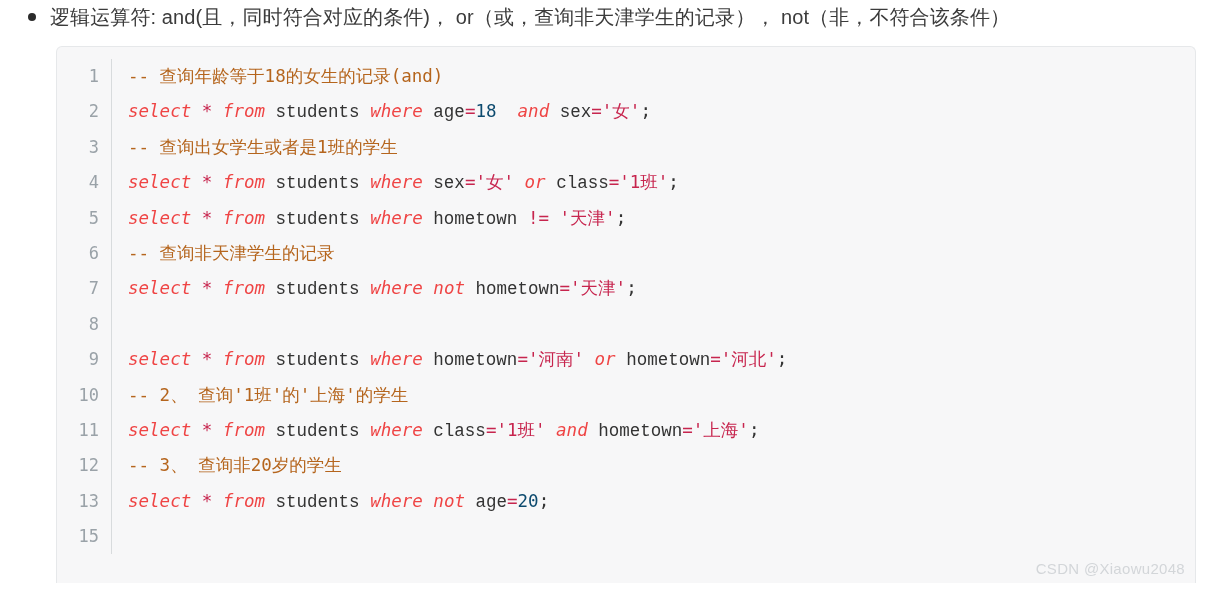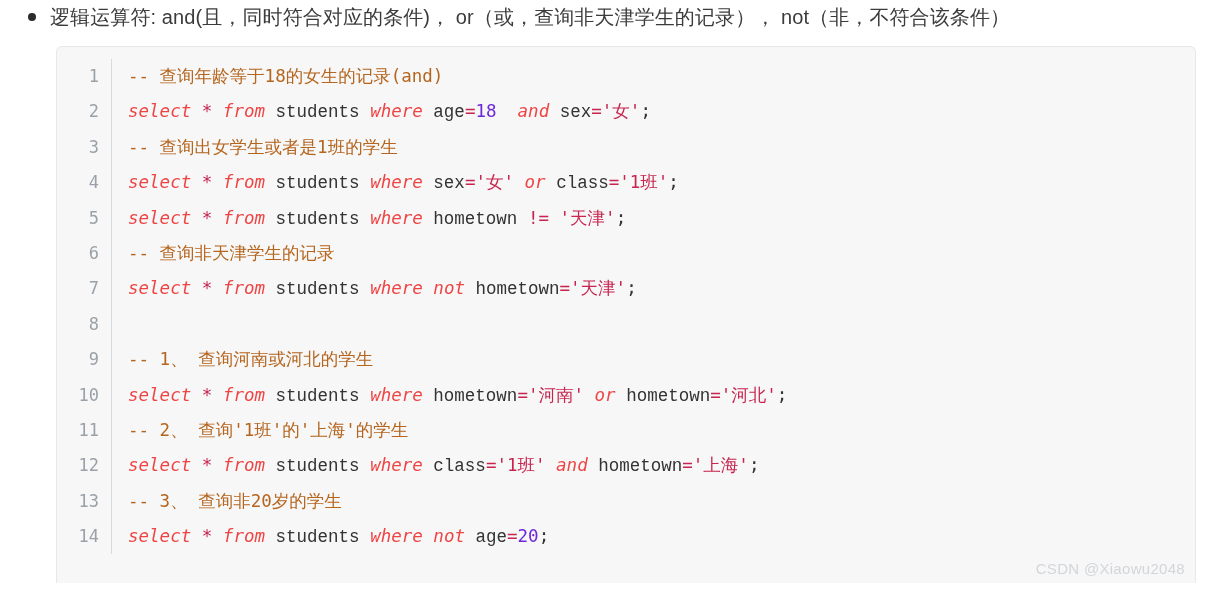--- a/index.html
+++ b/index.html
@@ -83,21 +83,21 @@
     line-height: 35.4px;
     height: 35.4px;
     white-space: pre;
     color: #333333;
   }
 
   
   .k  { color: #ef4444; font-style: italic; }   
   .op { color: #c7254e; }   
   .s  { color: #c7254e; }   
-  .n  { color: #6d28d9; }   
+  .n  { color: #0c4a6e; }   
   .c  { color: #b5651d; }   
   .id { color: #333333; font-family: Liberation Mono, monospace; }   
 
   
   .watermark {
     position: absolute;
     right: 10px;
     bottom: 6px;
     font-size: 15px;
     color: #d3d6d9;
@@ -125,33 +125,32 @@
       <div>4</div>
       <div>5</div>
       <div>6</div>
       <div>7</div>
       <div>8</div>
       <div>9</div>
       <div>10</div>
       <div>11</div>
       <div>12</div>
       <div>13</div>
-      <div>14</div>
+      <div>15</div>
     </div>
 
     <div class="code-lines">
       <div class="ln"><span class="c">-- 查询年龄等于18的女生的记录(and)</span></div>
       <div class="ln"><span class="k">select</span> <span class="op">*</span> <span class="k">from</span> <span class="id">students</span> <span class="k">where</span> <span class="id">age</span><span class="op">=</span><span class="n">18</span>  <span class="k">and</span> <span class="id">sex</span><span class="op">=</span><span class="s">'女'</span>;</div>
       <div class="ln"><span class="c">-- 查询出女学生或者是1班的学生</span></div>
       <div class="ln"><span class="k">select</span> <span class="op">*</span> <span class="k">from</span> <span class="id">students</span> <span class="k">where</span> <span class="id">sex</span><span class="op">=</span><span class="s">'女'</span> <span class="k">or</span> <span class="id">class</span><span class="op">=</span><span class="s">'1班'</span>;</div>
       <div class="ln"><span class="k">select</span> <span class="op">*</span> <span class="k">from</span> <span class="id">students</span> <span class="k">where</span> <span class="id">hometown</span> <span class="op">!=</span> <span class="s">'天津'</span>;</div>
       <div class="ln"><span class="c">-- 查询非天津学生的记录</span></div>
       <div class="ln"><span class="k">select</span> <span class="op">*</span> <span class="k">from</span> <span class="id">students</span> <span class="k">where</span> <span class="k">not</span> <span class="id">hometown</span><span class="op">=</span><span class="s">'天津'</span>;</div>
       <div class="ln"></div>
-      <div class="ln"><span class="c">-- 1、 查询河南或河北的学生</span></div>
       <div class="ln"><span class="k">select</span> <span class="op">*</span> <span class="k">from</span> <span class="id">students</span> <span class="k">where</span> <span class="id">hometown</span><span class="op">=</span><span class="s">'河南'</span> <span class="k">or</span> <span class="id">hometown</span><span class="op">=</span><span class="s">'河北'</span>;</div>
       <div class="ln"><span class="c">-- 2、 查询'1班'的'上海'的学生</span></div>
       <div class="ln"><span class="k">select</span> <span class="op">*</span> <span class="k">from</span> <span class="id">students</span> <span class="k">where</span> <span class="id">class</span><span class="op">=</span><span class="s">'1班'</span> <span class="k">and</span> <span class="id">hometown</span><span class="op">=</span><span class="s">'上海'</span>;</div>
       <div class="ln"><span class="c">-- 3、 查询非20岁的学生</span></div>
       <div class="ln"><span class="k">select</span> <span class="op">*</span> <span class="k">from</span> <span class="id">students</span> <span class="k">where</span> <span class="k">not</span> <span class="id">age</span><span class="op">=</span><span class="n">20</span>;</div>
     </div>
 
   </div>
 
   <div class="watermark">CSDN @Xiaowu2048</div>

